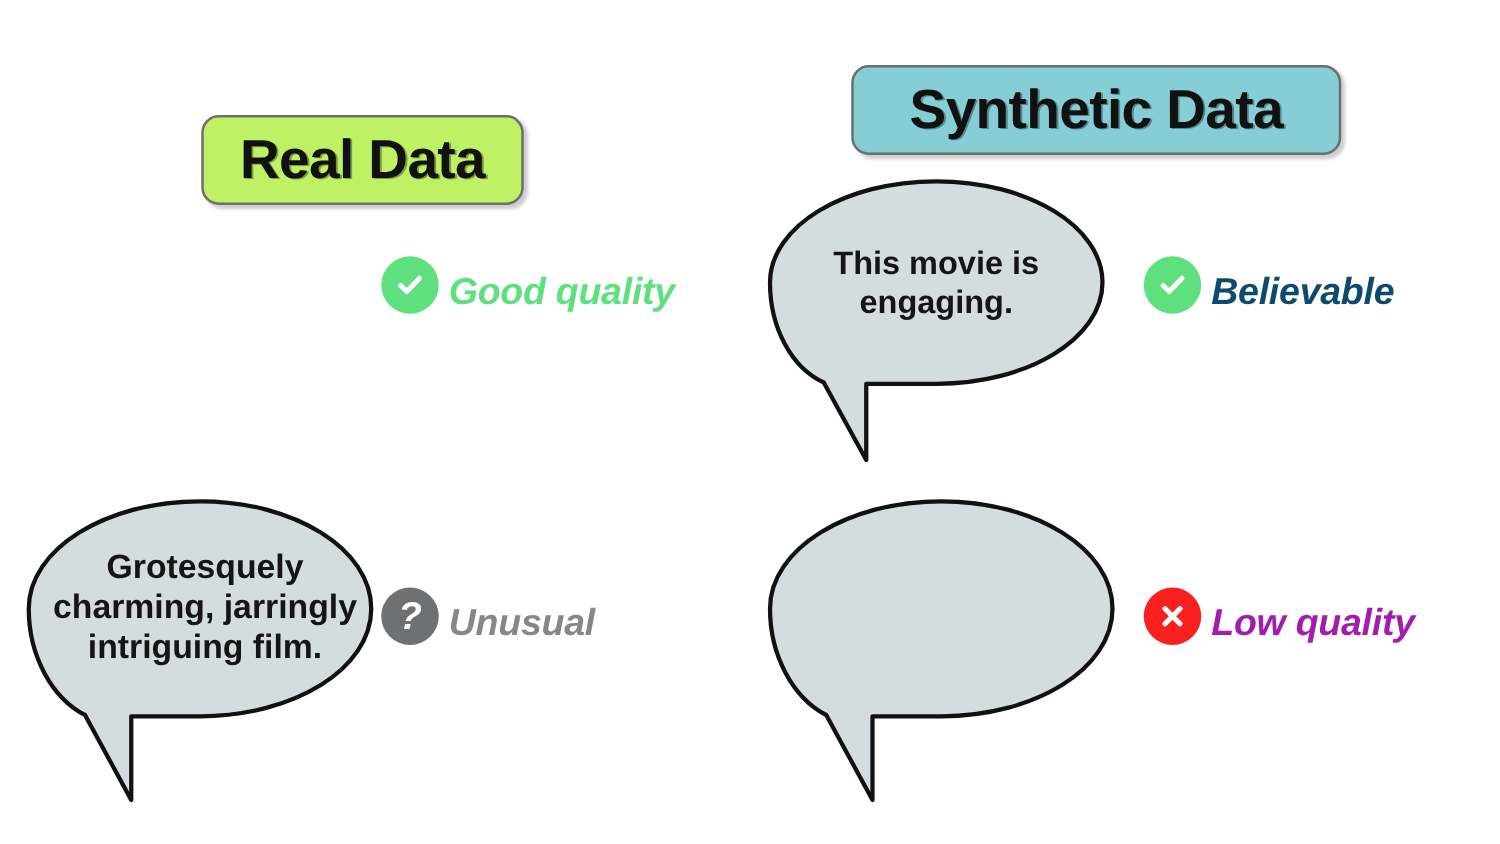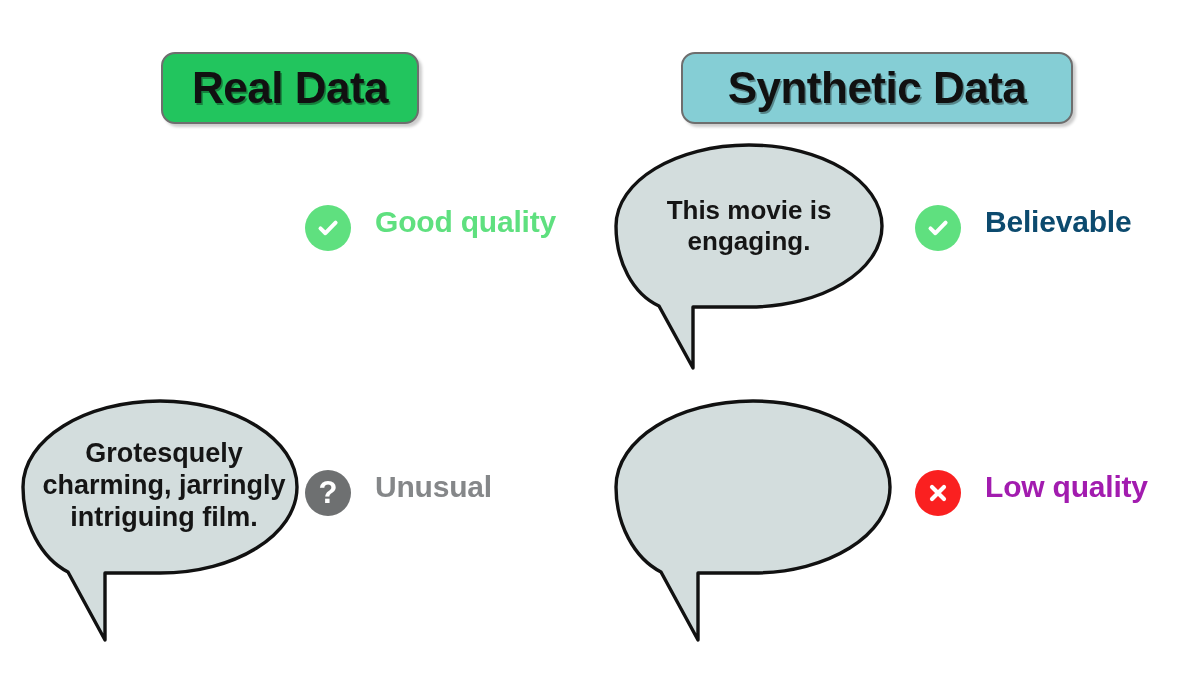--- a/index.html
+++ b/index.html
@@ -64,22 +64,23 @@
     color: #151515;
     font-weight: bold;
     line-height: 1.18;
     pointer-events: none;
   }
 
   
   .verdict {
     position: absolute;
     display: flex;
-    align-items: flex-start;
-    gap: 24px;
+    align-items: flex-end;
+    gap: 8px;
+    font-style: italic;
   }
   .verdict-icon {
     width: 46px;
     height: 46px;
     border-radius: 50%;
     display: flex;
     align-items: center;
     justify-content: center;
     flex: 0 0 auto;
   }
@@ -95,21 +96,21 @@
     font-weight: bold;
     line-height: 1;
     margin-top: -1px;
   }
 </style>
 </head>
 <body>
 
 <div id="canvas">
 
-  <div class="col-header" id="header-real" style="background:#22c55e;">
+  <div class="col-header" id="header-real" style="background:#bef264;margin-top:40px;">
     <span class="label">Real Data</span>
   </div>
 
   <div class="col-header" id="header-synth" style="background:#85ced5;">
     <span class="label">Synthetic Data</span>
   </div>
 
 
   <div class="verdict" style="left:305px; top:205px;">
     <span class="verdict-icon" style="background:#5fe07f;">

